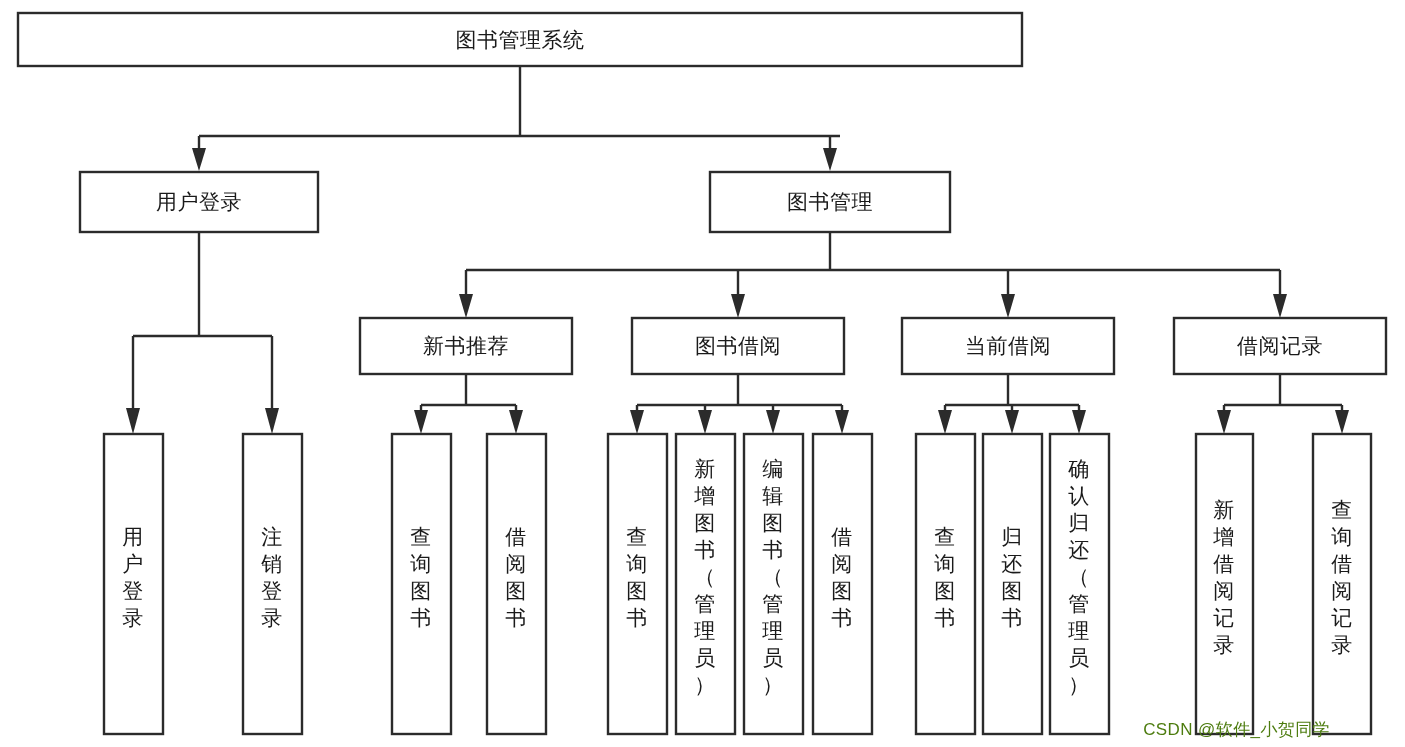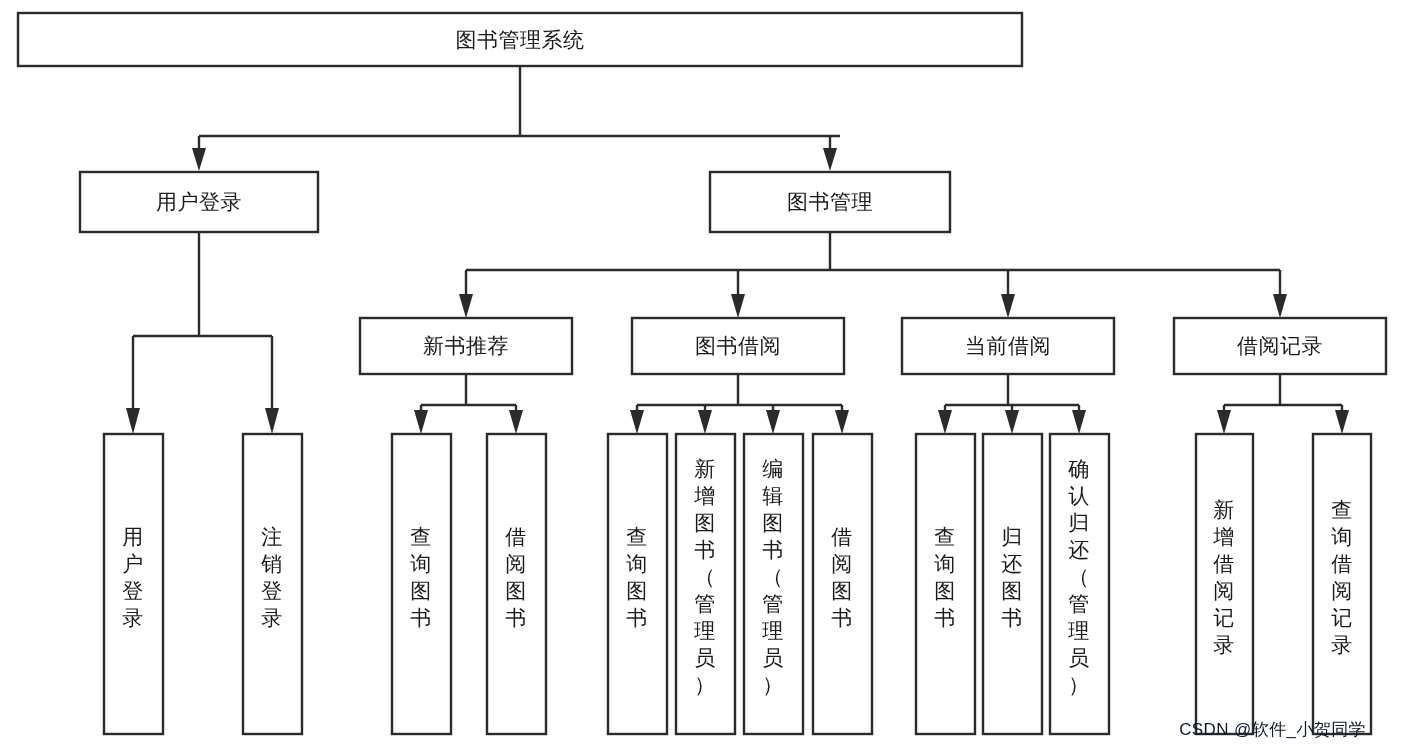--- a/index.html
+++ b/index.html
@@ -12,21 +12,20 @@
     width: 1405px;
     height: 747px;
     overflow: hidden;
     font-family: "Liberation Sans", "DejaVu Sans", sans-serif;
   }
   #diagram-root {
     position: relative;
     width: 1340px;
     height: 747px;
     background: #ffffff;
-    padding-left: 36px;
   }
   svg#tree-svg {
     position: absolute;
     top: 0;
     left: 0;
     width: 1405px;
     height: 747px;
     display: block;
   }
   .node-rect {
@@ -57,21 +56,21 @@
   .edge-arrow {
     fill: #2b2b2b;
     stroke: none;
   }
   .watermark-text {
     position: absolute;
     right: 10px;
     bottom: 6px;
     font-family: "Liberation Sans", "DejaVu Sans", sans-serif;
     font-size: 17px;
-    color: #0f172a;
+    color: #4d7c0f;
     white-space: nowrap;
     user-select: none;
     letter-spacing: 0.4px;
   }
 </style>
 </head>
 <body>
 
 <div id="diagram-root">
 

